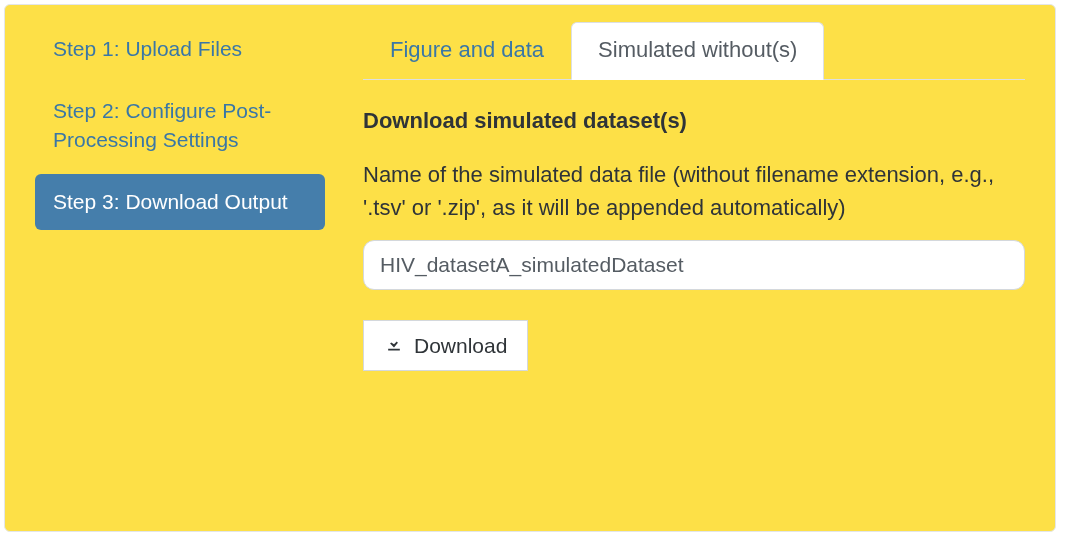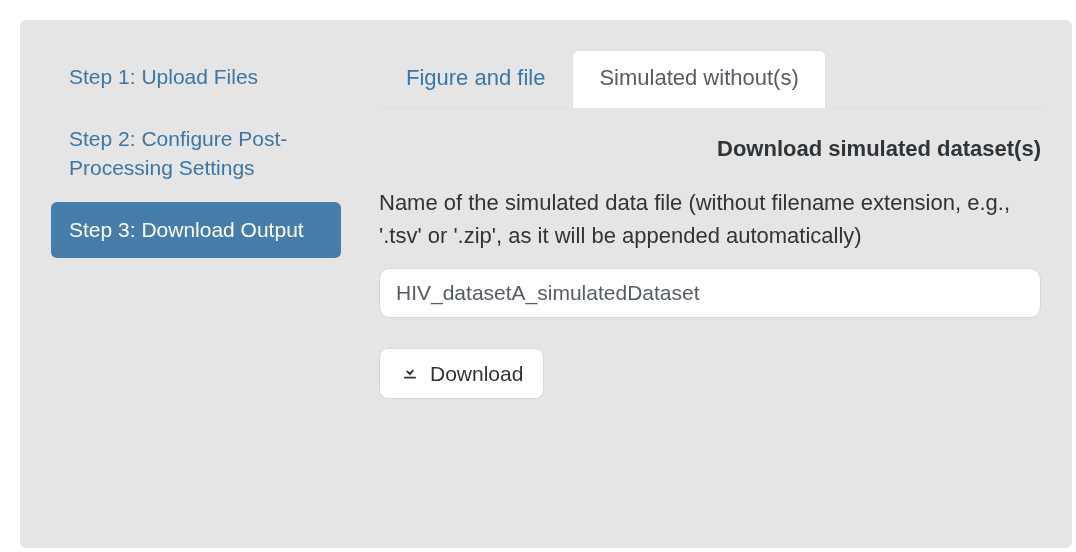--- a/index.html
+++ b/index.html
@@ -1,24 +1,24 @@
 <!DOCTYPE html>
 <html><head>
 <meta charset="utf-8">
 <style>
   * { box-sizing: border-box; margin: 0; padding: 0; }
   html, body { width: 1076px; height: 552px; font-family: "Helvetica Neue", Helvetica, Arial, sans-serif; background: #fff; }
   .panel {
-    margin: 20px;
+    margin: 4px;
     width: 1052px;
     height: 528px;
-    background: #e5e5e5;
+    background: #fde047;
     border: 1px solid #e3e6e9;
     border-radius: 6px;
-    padding: 28px 30px;
+    padding: 16px 30px;
     display: flex;
   }
   .sidebar {
     width: 290px;
     flex-shrink: 0;
   }
   .nav-item {
     display: block;
     width: 100%;
     padding: 14px 18px;
@@ -55,21 +55,21 @@
   }
   .tab.active {
     background: #fff;
     color: #555c63;
     border: 1px solid #dcdfe2;
     border-bottom: 1px solid #fff;
     border-top-left-radius: 6px;
     border-top-right-radius: 6px;
   }
   .section-title {
-    text-align: right;
+    text-align: left;
     font-size: 22px;
     font-weight: 700;
     color: #2f3438;
     margin-bottom: 24px;
   }
   .field-label {
     font-size: 22px;
     font-weight: 400;
     color: #2f3438;
     line-height: 1.5;
@@ -88,21 +88,21 @@
   }
   .btn {
     display: inline-flex;
     align-items: center;
     gap: 10px;
     padding: 12px 20px;
     font-size: 21px;
     color: #2f3438;
     background: #fff;
     border: 1px solid #d4d8dc;
-    border-radius: 9px;
+    border-radius: 0;
     cursor: pointer;
   }
   .download-icon {
     width: 20px;
     height: 20px;
   }
 </style>
 </head>
 <body>
 
@@ -110,21 +110,21 @@
 
   <div class="sidebar">
     <div class="nav-item">Step 1: Upload Files</div>
     <div class="nav-item">Step 2: Configure Post-Processing Settings</div>
     <div class="nav-item active">Step 3: Download Output</div>
   </div>
 
   <div class="content">
 
     <div class="tabs">
-      <div class="tab">Figure and file</div>
+      <div class="tab">Figure and data</div>
       <div class="tab active">Simulated without(s)</div>
     </div>
 
     <div class="section-title">Download simulated dataset(s)</div>
 
     <div class="field-label">Name of the simulated data file (without filename extension, e.g., '.tsv' or '.zip', as it will be appended automatically)</div>
 
     <input class="text-input" type="text" value="HIV_datasetA_simulatedDataset" style="">
 
     <button class="btn">

